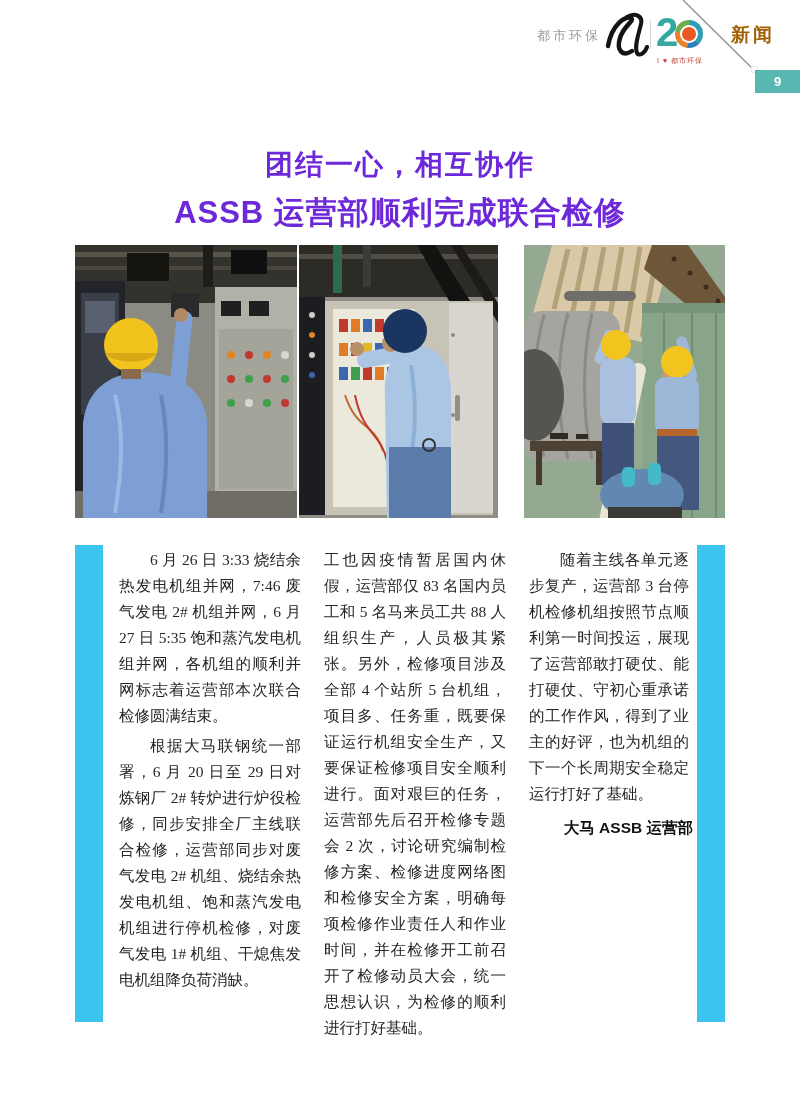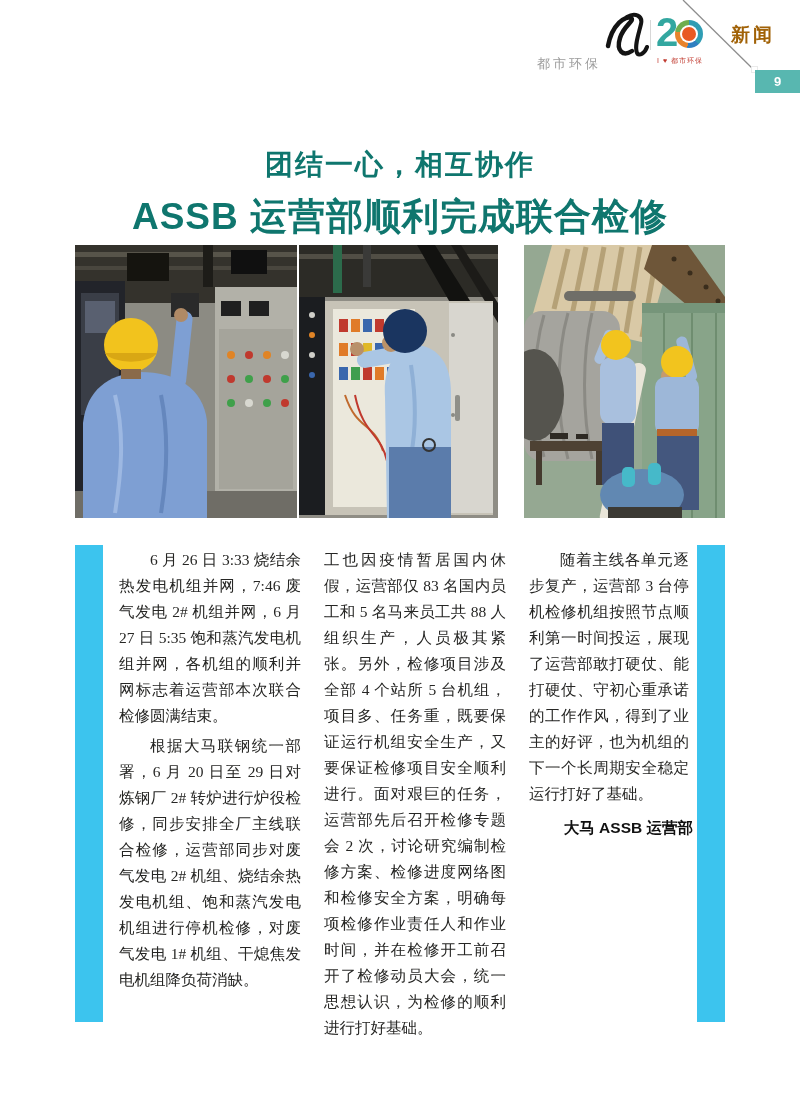--- a/index.html
+++ b/index.html
@@ -3,21 +3,21 @@
 <meta charset="utf-8">
 <style>
   html,body{margin:0;padding:0;background:#e9e9e9;}
   .page{
     position:relative;width:800px;height:1100px;background:#ffffff;
     margin:0 auto;overflow:hidden;
     font-family:"Liberation Serif","DejaVu Serif",serif;color:#222;
   }
   
   .brand-text{position:absolute;left:537px;top:27px;font-size:13px;color:#9b9b9b;
-    letter-spacing:3px;font-family:"Liberation Sans","DejaVu Sans",sans-serif;margin-top:28px;}
+    letter-spacing:3px;font-family:"Liberation Sans","DejaVu Sans",sans-serif;}
   .calligraphy{position:absolute;left:599px;top:10px;width:50px;height:50px;}
   .logo-divider{position:absolute;left:650px;top:20px;width:1px;height:30px;background:#d7d7d7;}
   .logo20{position:absolute;left:656px;top:12px;height:42px;display:flex;align-items:flex-start;}
   .logo20 .digit{font-family:"Liberation Sans","DejaVu Sans",sans-serif;font-weight:bold;
     font-size:40px;line-height:40px;color:#33a7a0;}
   .ring{position:relative;width:28px;height:28px;margin-left:-3px;margin-top:8px;border-radius:50%;
     background:conic-gradient(#2f9db4 0 38%, #2f7fc1 38% 52%, #e8832c 52% 78%, #6fae4e 78% 100%);}
   .ring .hole{position:absolute;inset:5px;border-radius:50%;background:#ffffff;}
   .ring .dot{position:absolute;inset:7px;border-radius:50%;background:#e85a24;}
   .logo-tagline{position:absolute;left:657px;top:56px;font-size:7px;color:#c0392e;
@@ -25,23 +25,23 @@
   .section-label{position:absolute;left:731px;top:22px;font-size:19px;font-weight:bold;color:#a16207;
     letter-spacing:3px;font-family:"Liberation Sans","DejaVu Sans",sans-serif;}
   .header-line{position:absolute;left:0;top:0;width:800px;height:110px;pointer-events:none;}
   .page-tab{position:absolute;left:755px;top:70px;width:45px;height:23px;background:#58b7b0;
     color:#fff;font-family:"Liberation Sans","DejaVu Sans",sans-serif;font-size:13px;font-weight:bold;
     display:flex;align-items:center;justify-content:center;}
   .tab-corner{position:absolute;left:751px;top:66px;width:7px;height:7px;background:#ffffff;
     box-shadow:0 0 0 1px #eaeaea inset;}
   
   .title-block{position:absolute;left:0;top:146px;width:800px;text-align:center;
-    font-family:"Liberation Sans","DejaVu Sans",sans-serif;color:#0f766e;}
+    font-family:"Liberation Sans","DejaVu Sans",sans-serif;color:#6d28d9;}
   .title-line1{font-size:28px;font-weight:bold;letter-spacing:2px;}
-  .title-line2{font-size:37px;font-weight:bold;letter-spacing:1px;margin-top:8px;}
+  .title-line2{font-size:31px;font-weight:bold;letter-spacing:1px;margin-top:8px;}
   
   .photo{position:absolute;top:245px;height:273px;overflow:hidden;background:#888;}
   .photo svg{display:block;width:100%;height:100%;}
   .photo1{left:75px;width:222px;}
   .photo2{left:299px;width:199px;}
   .photo3{left:524px;width:201px;}
   
   .accent-bar{position:absolute;top:545px;width:28px;height:477px;background:#3cc4ee;}
   .bar-left{left:75px;}
   .bar-right{left:697px;}

